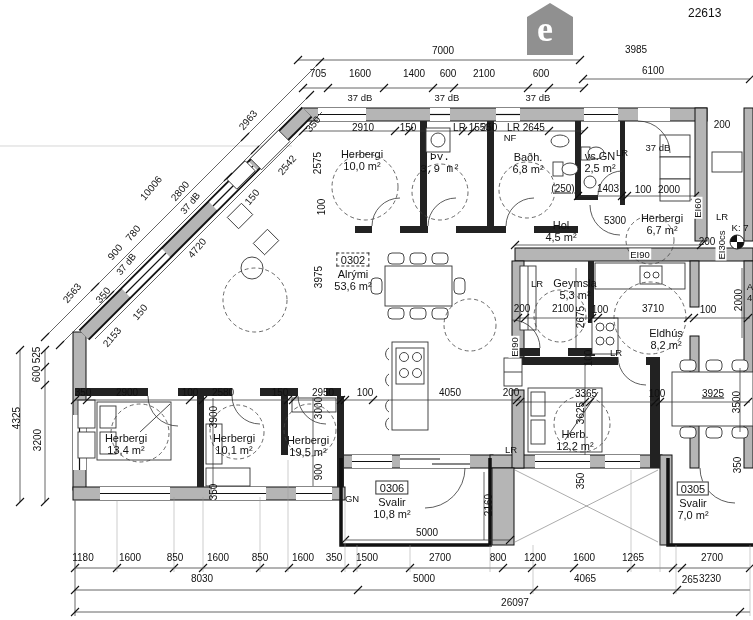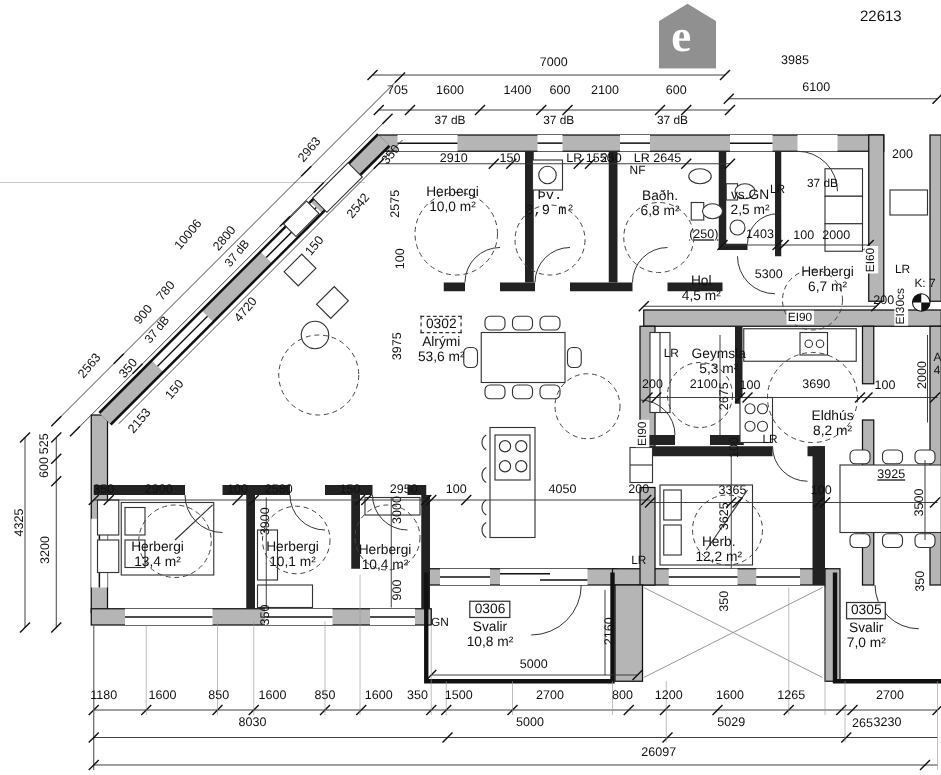--- a/index.html
+++ b/index.html
@@ -433,29 +433,29 @@
       <span class="lbl dim" style="left: 323px; top: 392px;">2950</span>
       <span class="lbl dim" style="left: 213px; top: 417px; transform: translate(-50%, -50%) rotate(-90deg);">3900</span>
       <span class="lbl dim" style="left: 318px; top: 408px; transform: translate(-50%, -50%) rotate(-90deg);">3000</span>
       <span class="lbl dim" style="left: 318px; top: 472px; transform: translate(-50%, -50%) rotate(-90deg);">900</span>
       <span class="lbl dim" style="left: 213px; top: 492px; transform: translate(-50%, -50%) rotate(-90deg);">350</span>
       <span class="lbl dim" style="left: 365px; top: 392px;">100</span>
       <span class="lbl dim" style="left: 450px; top: 392px;">4050</span>
       <span class="lbl dim" style="left: 511px; top: 392px;">200</span>
       <span class="lbl dim" style="left: 586px; top: 393px;">3365</span>
       <span class="lbl dim" style="left: 657px; top: 393px;">100</span>
-      <span class="lbl dim" style="left: 713px; top: 380px; text-decoration: underline;">3925</span>
+      <span class="lbl dim" style="left: 713px; top: 393px; text-decoration: underline;">3925</span>
       <span class="lbl dim" style="left: 580px; top: 413px; transform: translate(-50%, -50%) rotate(-90deg);">3625</span>
       <span class="lbl dim" style="left: 736px; top: 402px; transform: translate(-50%, -50%) rotate(-90deg);">3500</span>
       <span class="lbl dim" style="left: 580px; top: 481px; transform: translate(-50%, -50%) rotate(-90deg);">350</span>
       <span class="lbl dim" style="left: 737px; top: 465px; transform: translate(-50%, -50%) rotate(-90deg);">350</span>
       <span class="lbl dim" style="left: 522px; top: 308px;">200</span>
       <span class="lbl dim" style="left: 563px; top: 308px;">2100</span>
       <span class="lbl dim" style="left: 600px; top: 309px;">100</span>
-      <span class="lbl dim" style="left: 653px; top: 308px;">3690</span>
+      <span class="lbl dim" style="left: 653px; top: 308px;">3710</span>
       <span class="lbl dim" style="left: 708px; top: 309px;">100</span>
       <span class="lbl dim" style="left: 580px; top: 317px; transform: translate(-50%, -50%) rotate(-90deg);">2675</span>
       <span class="lbl dim" style="left: 588px; top: 358px; transform: translate(-50%, -50%) rotate(-90deg);">100</span>
       <span class="lbl dim" style="left: 738px; top: 300px; transform: translate(-50%, -50%) rotate(-90deg);">2000</span>
       <span class="lbl dim" style="left: 707px; top: 241px;">200</span>
       <span class="lbl dim" style="left: 488px; top: 505px; transform: translate(-50%, -50%) rotate(-90deg);">2160</span>
       <span class="lbl dim" style="left: 427px; top: 532px;">5000</span>
       <span class="lbl dim" style="left: 83px; top: 557px;">1180</span>
       <span class="lbl dim" style="left: 130px; top: 557px;">1600</span>
       <span class="lbl dim" style="left: 175px; top: 557px;">850</span>
@@ -466,23 +466,23 @@
       <span class="lbl dim" style="left: 367px; top: 557px;">1500</span>
       <span class="lbl dim" style="left: 440px; top: 557px;">2700</span>
       <span class="lbl dim" style="left: 498px; top: 557px;">800</span>
       <span class="lbl dim" style="left: 535px; top: 557px;">1200</span>
       <span class="lbl dim" style="left: 584px; top: 557px;">1600</span>
       <span class="lbl dim" style="left: 633px; top: 557px;">1265</span>
       <span class="lbl dim" style="left: 690px; top: 557px; margin-top: 22px;">265</span>
       <span class="lbl dim" style="left: 712px; top: 557px;">2700</span>
       <span class="lbl dim" style="left: 202px; top: 578px;">8030</span>
       <span class="lbl dim" style="left: 424px; top: 578px;">5000</span>
-      <span class="lbl dim" style="left: 585px; top: 578px;">5029</span>
+      <span class="lbl dim" style="left: 585px; top: 578px;">4065</span>
       <span class="lbl dim" style="left: 710px; top: 578px;">3230</span>
-      <span class="lbl dim" style="left: 515px; top: 602px; margin-left: 12px;">26097</span>
+      <span class="lbl dim" style="left: 515px; top: 602px;">26097</span>
       <span class="lbl ann" style="left: 360px; top: 97px;">37 dB</span>
       <span class="lbl ann" style="left: 447px; top: 97px;">37 dB</span>
       <span class="lbl ann" style="left: 538px; top: 97px;">37 dB</span>
       <span class="lbl ann" style="left: 658px; top: 147px;">37 dB</span>
       <span class="lbl ann" style="left: 190px; top: 203px; transform: translate(-50%, -50%) rotate(-50deg);">37 dB</span>
       <span class="lbl ann" style="left: 126px; top: 264px; transform: translate(-50%, -50%) rotate(-50deg);">37 dB</span>
       <span class="lbl ann" style="left: 510px; top: 137px;">NF</span>
       <span class="lbl ann" style="left: 622px; top: 152px;">LR</span>
       <span class="lbl ann" style="left: 537px; top: 283px;">LR</span>
       <span class="lbl ann" style="left: 616px; top: 352px;">LR</span>
@@ -500,21 +500,21 @@
       <div class="room" style="left: 362px; top: 160px;"><span>Herbergi</span><br><span>10,0 m²</span></div>
       <div class="room" style="left: 440px; top: 163px; font-family: Liberation Mono, monospace;"><span>Þv.</span><br><span>3,9 m²</span></div>
       <div class="room" style="left: 528px; top: 163px;"><span>Baðh.</span><br><span>6,8 m²</span></div>
       <div class="room" style="left: 600px; top: 162px;"><span>vs.GN</span><br><span>2,5 m²</span></div>
       <div class="room" style="left: 561px; top: 231px;"><span>Hol</span><br><span>4,5 m²</span></div>
       <div class="room" style="left: 662px; top: 224px;"><span>Herbergi</span><br><span>6,7 m²</span></div>
       <div class="room" style="left: 575px; top: 289px; text-align: center;"><span>Geymsla</span><br><span>5,3 m²</span></div>
       <div class="room" style="left: 666px; top: 339px;"><span>Eldhús</span><br><span>8,2 m²</span></div>
       <div class="room" style="left: 126px; top: 444px;"><span>Herbergi</span><br><span>13,4 m²</span></div>
       <div class="room" style="left: 234px; top: 444px;"><span>Herbergi</span><br><span>10,1 m²</span></div>
-      <div class="room" style="left: 308px; top: 446px;"><span>Herbergi</span><br><span>10,4 m²</span></div>
+      <div class="room" style="left: 308px; top: 446px;"><span>Herbergi</span><br><span>19,5 m²</span></div>
       <div class="room" style="left: 575px; top: 440px;"><span>Herb.</span><br><span>12,2 m²</span></div>
       <div class="room" style="left: 392px; top: 500px;"><span class="num">0306</span><br><span>Svalir</span><br><span>10,8 m²</span></div>
       <div class="room" style="left: 693px; top: 501px;"><span class="num">0305</span><br><span>Svalir</span><br><span>7,0 m²</span></div>
     </div>
 
 <div id="title-block">
   <div id="logo-house">
     <span>e</span>
   </div>
   <div id="project-number">22613</div>

